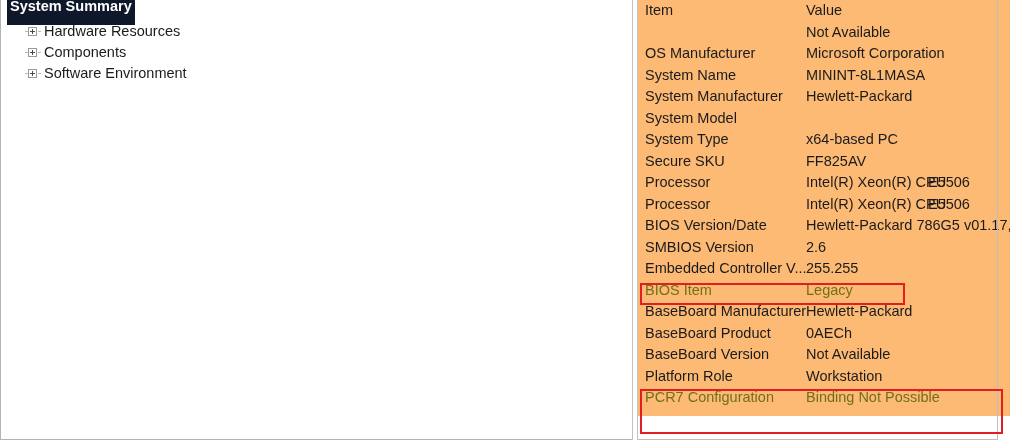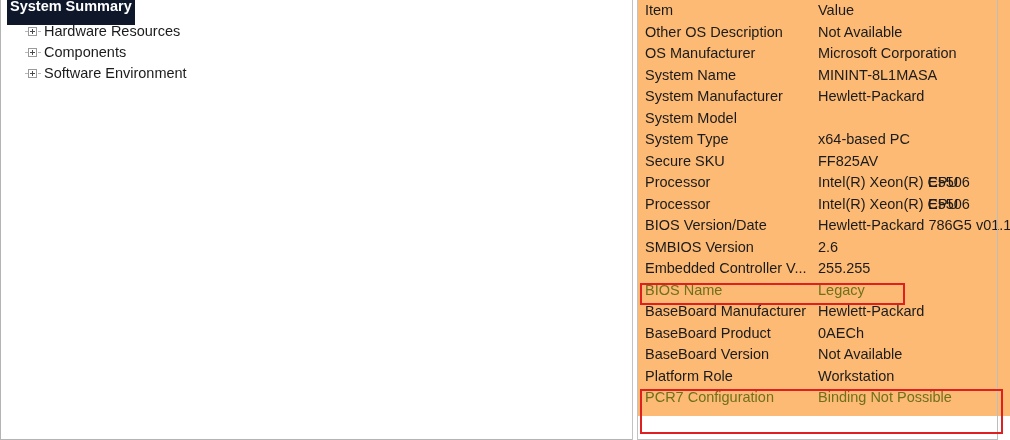--- a/index.html
+++ b/index.html
@@ -158,21 +158,21 @@
     color: #1b1b1b;
   }
   .detail-row .col-item {
     position: absolute;
     left: 7px;
     top: 1px;
     line-height: 19px;
   }
   .detail-row .col-value {
     position: absolute;
-    left: 180px;
+    left: 168px;
     top: 1px;
     line-height: 19px;
   }
   .detail-row .col-extra {
     position: absolute;
     left: 290px;
     top: 1px;
     line-height: 19px;
   }
   .detail-row.warn .col-item,
@@ -246,21 +246,20 @@
   <div id="divider-a"></div>
   <div id="divider-b"></div>
 
   <div id="detail-panel">
     <div class="detail-row">
       <span class="col-item">Item</span>
       <span class="col-value">Value</span>
     </div>
     <div id="detail-rows">
         <div class="detail-row">
-          <span class="col-item">Other OS Description</span>
           <span class="col-value">Not Available</span>
         </div>
         <div class="detail-row">
           <span class="col-item">OS Manufacturer</span>
           <span class="col-value">Microsoft Corporation</span>
         </div>
         <div class="detail-row">
           <span class="col-item">System Name</span>
           <span class="col-value">MININT-8L1MASA</span>
         </div>
@@ -295,21 +294,21 @@
         </div>
         <div class="detail-row">
           <span class="col-item">SMBIOS Version</span>
           <span class="col-value">2.6</span>
         </div>
         <div class="detail-row">
           <span class="col-item">Embedded Controller V...</span>
           <span class="col-value">255.255</span>
         </div>
         <div class="detail-row warn">
-          <span class="col-item">BIOS Name</span>
+          <span class="col-item">BIOS Item</span>
           <span class="col-value">Legacy</span>
         </div>
         <div class="detail-row">
           <span class="col-item">BaseBoard Manufacturer</span>
           <span class="col-value">Hewlett-Packard</span>
         </div>
         <div class="detail-row">
           <span class="col-item">BaseBoard Product</span>
           <span class="col-value">0AECh</span>
         </div>

